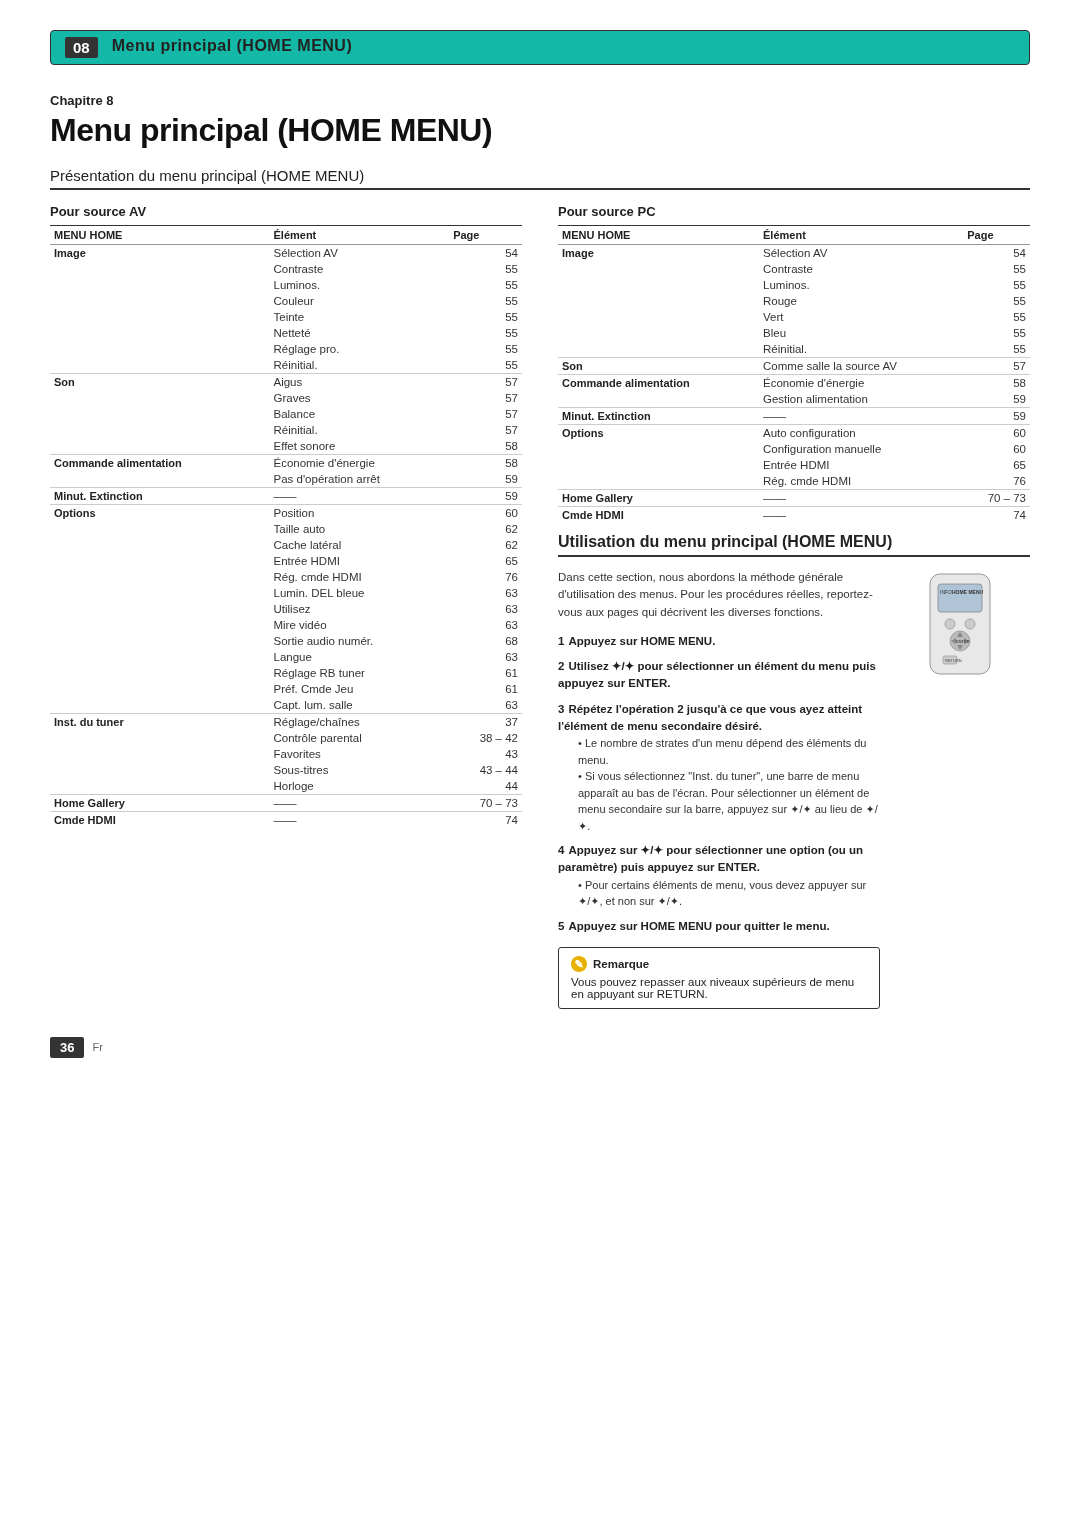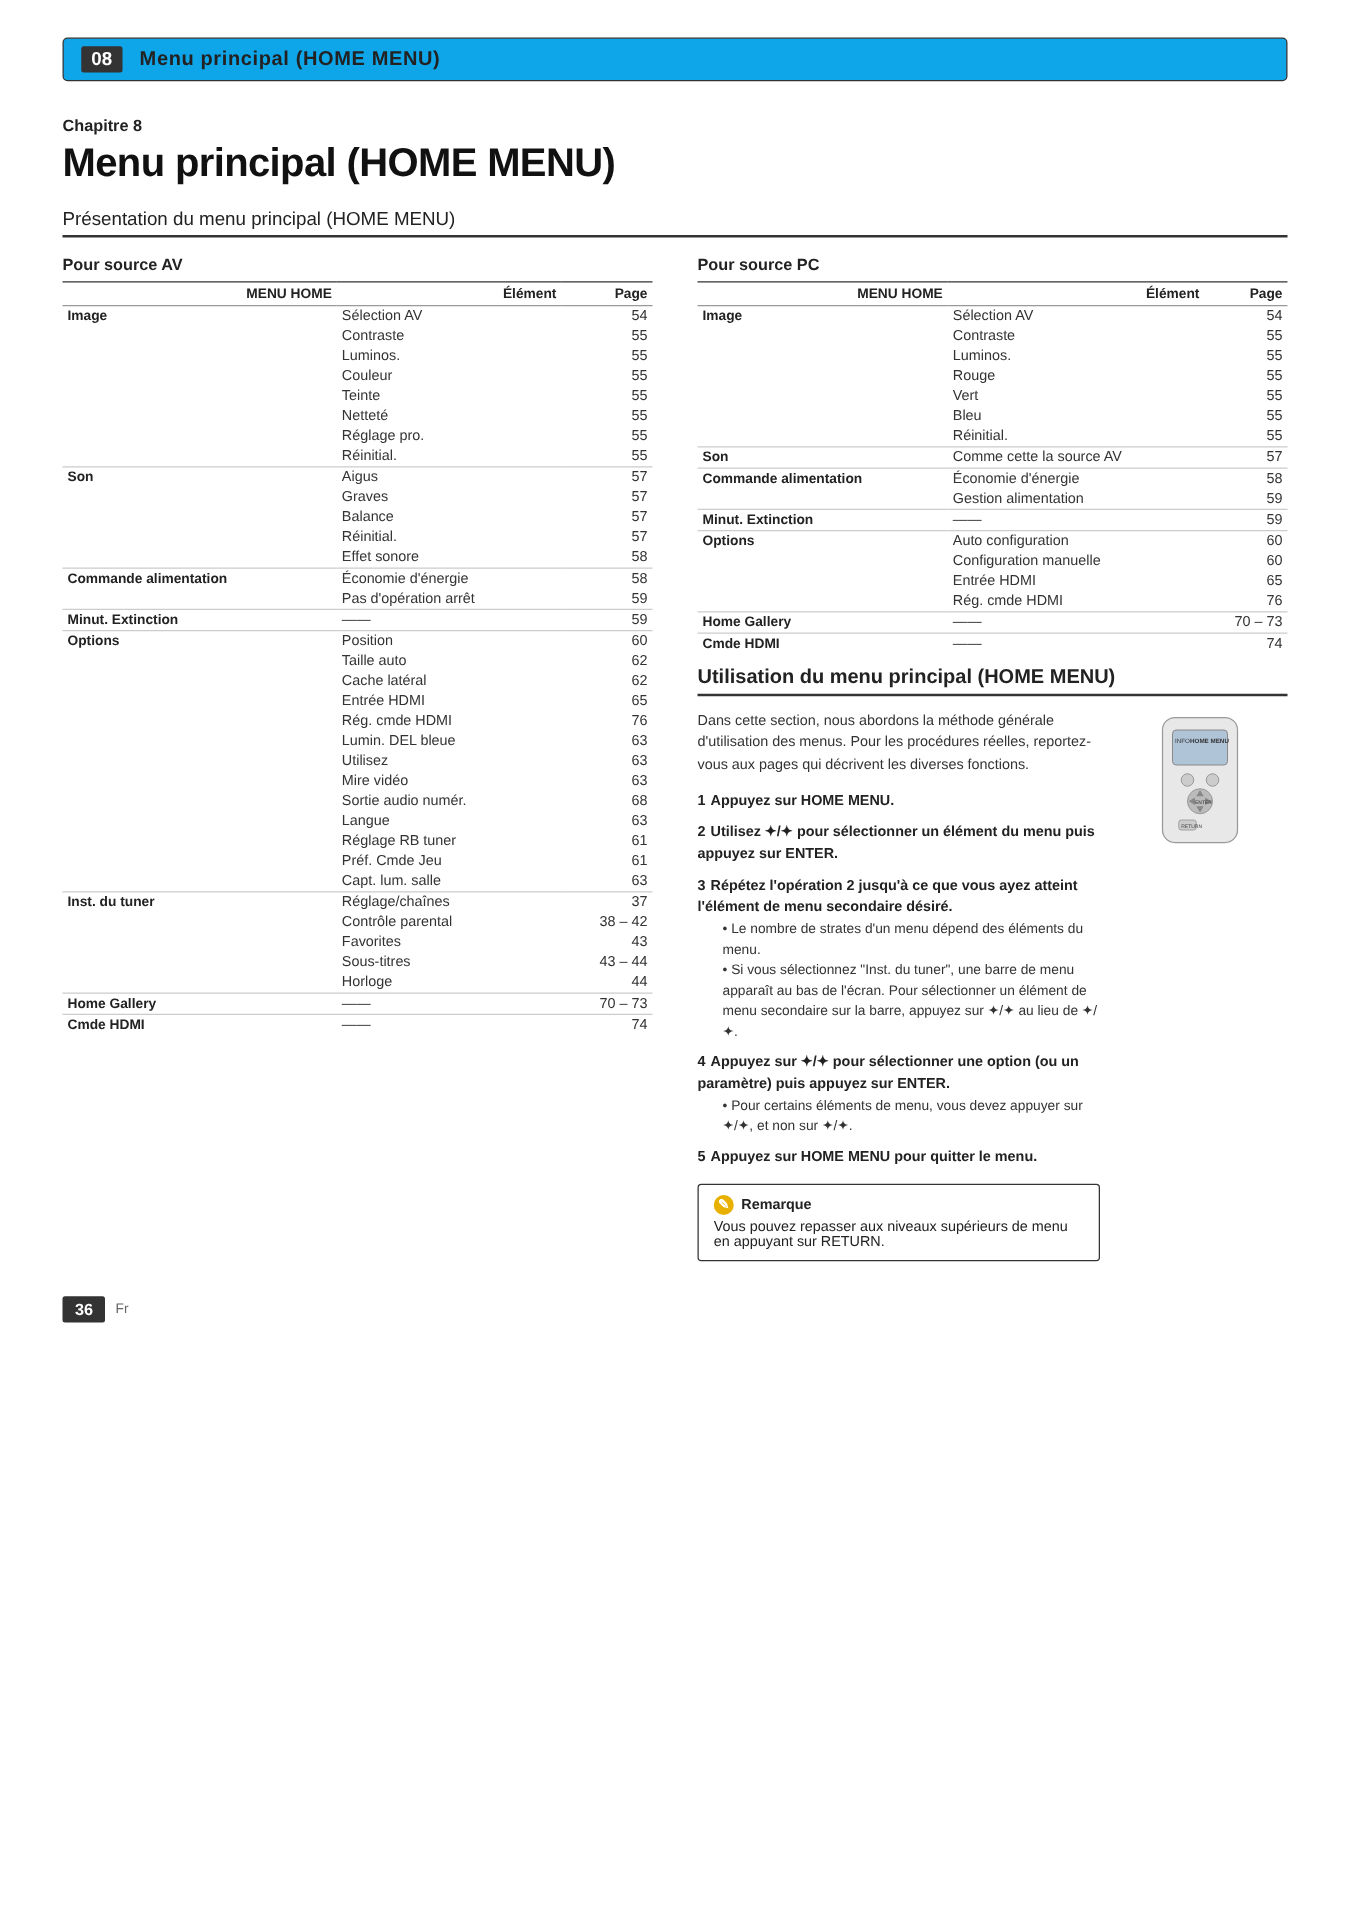--- a/index.html
+++ b/index.html
@@ -9,26 +9,26 @@
       font-size: 13px;
       color: #222;
       width: 1080px;
       min-height: 1528px;
       padding: 30px 50px;
     }
 
     
     .top-bar {
       display: flex;
-      align-items: center;
+      align-items: flex-start;
       border: 1.5px solid #333;
       border-radius: 4px;
       padding: 6px 14px;
       margin-bottom: 28px;
-      background: #0ea5e9;
+      background: #14b8a6;
     }
     .top-bar-num {
       background: #333;
       color: #fff;
       font-size: 15px;
       font-weight: bold;
       padding: 2px 8px;
       border-radius: 2px;
       margin-right: 14px;
     }
@@ -87,21 +87,21 @@
       width: 100%;
       border-collapse: collapse;
       font-size: 11.5px;
     }
     table thead tr th {
       font-weight: bold;
       font-size: 11px;
       border-top: 1.5px solid #333;
       border-bottom: 1px solid #999;
       padding: 3px 4px;
-      text-align: right;
+      text-align: left;
       background: #fff;
     }
     table tbody tr td {
       padding: 2px 4px;
       vertical-align: top;
       border-bottom: none;
     }
     table tbody tr td:first-child {
       font-weight: bold;
       white-space: nowrap;
@@ -476,21 +476,21 @@
       <td class="">Bleu</td>
       <td>55</td>
     </tr>
           <tr>
       <td></td>
       <td class="">Réinitial.</td>
       <td>55</td>
     </tr>
           <tr class="row-separator">
       <td>Son</td>
-      <td class="">Comme cette la source AV</td>
+      <td class="">Comme salle la source AV</td>
       <td>57</td>
     </tr>
           <tr class="row-separator">
       <td>Commande alimentation</td>
       <td class="">Économie d'énergie</td>
       <td>58</td>
     </tr>
           <tr>
       <td></td>
       <td class="">Gestion alimentation</td>

